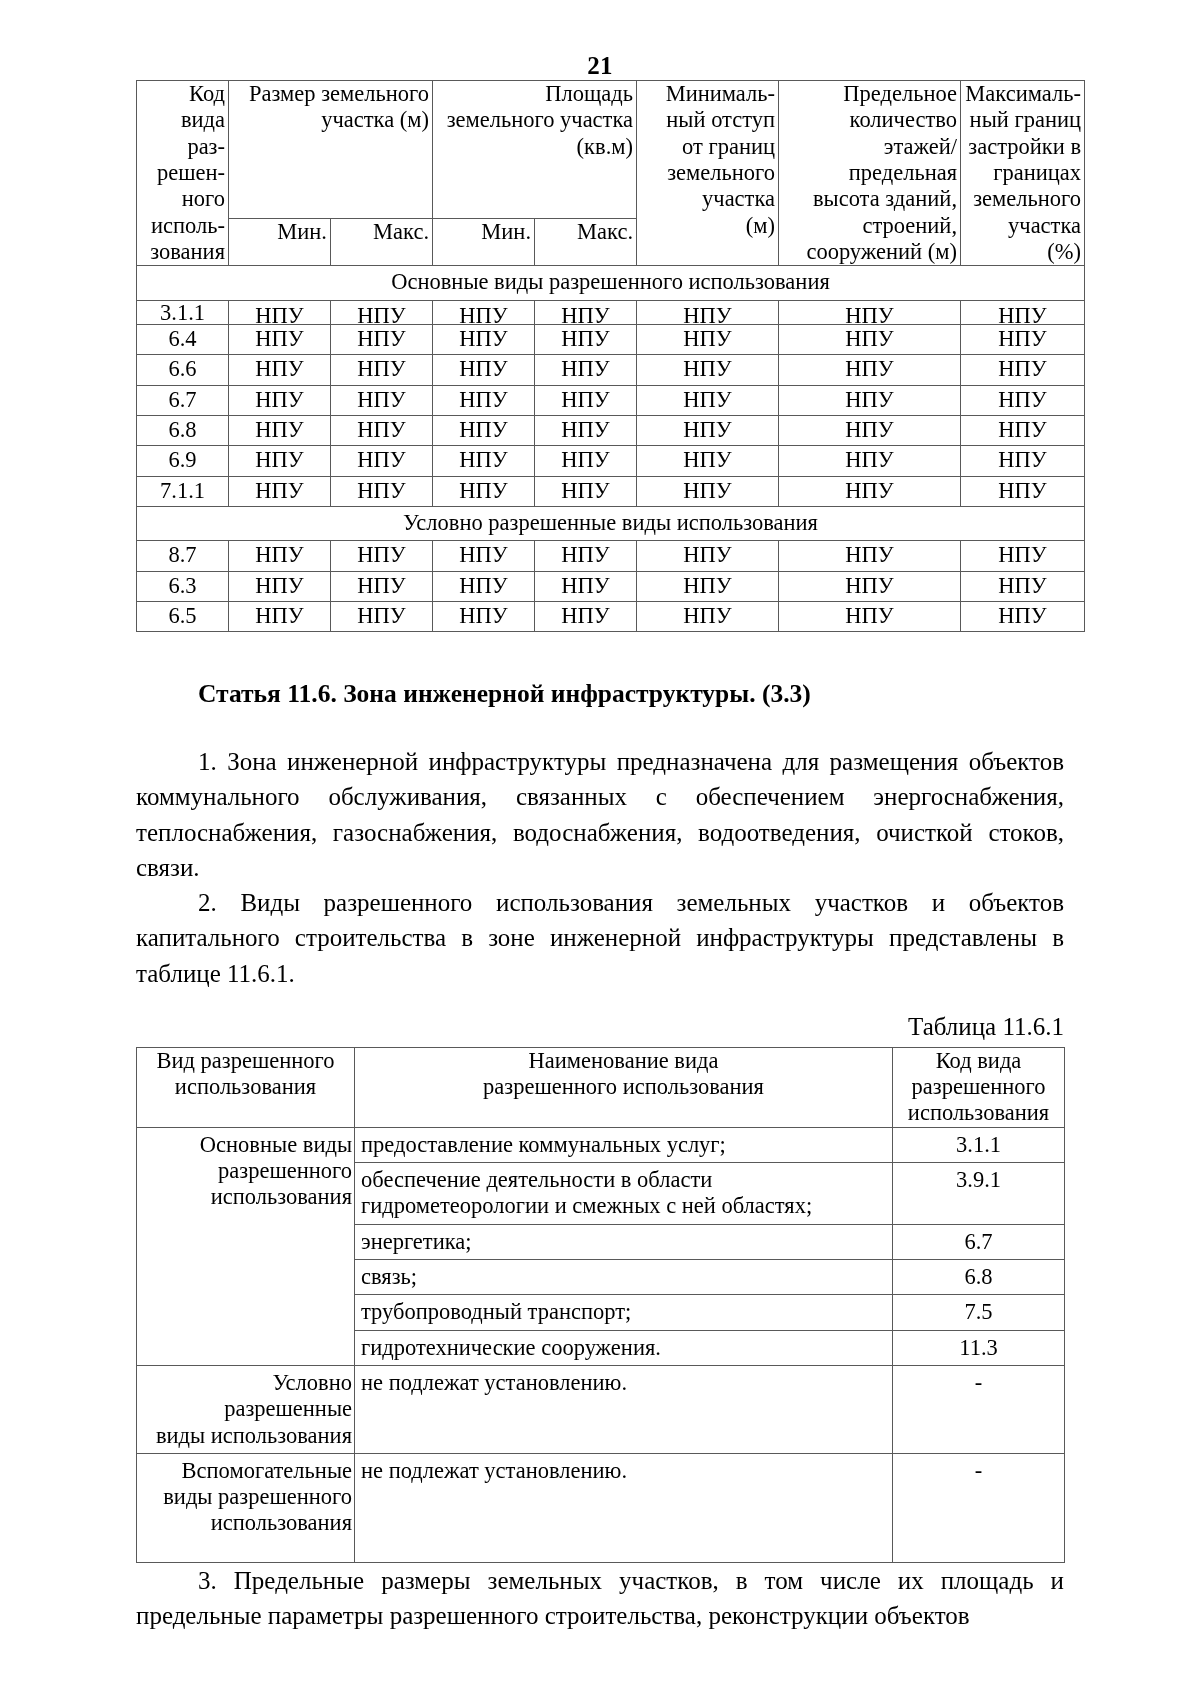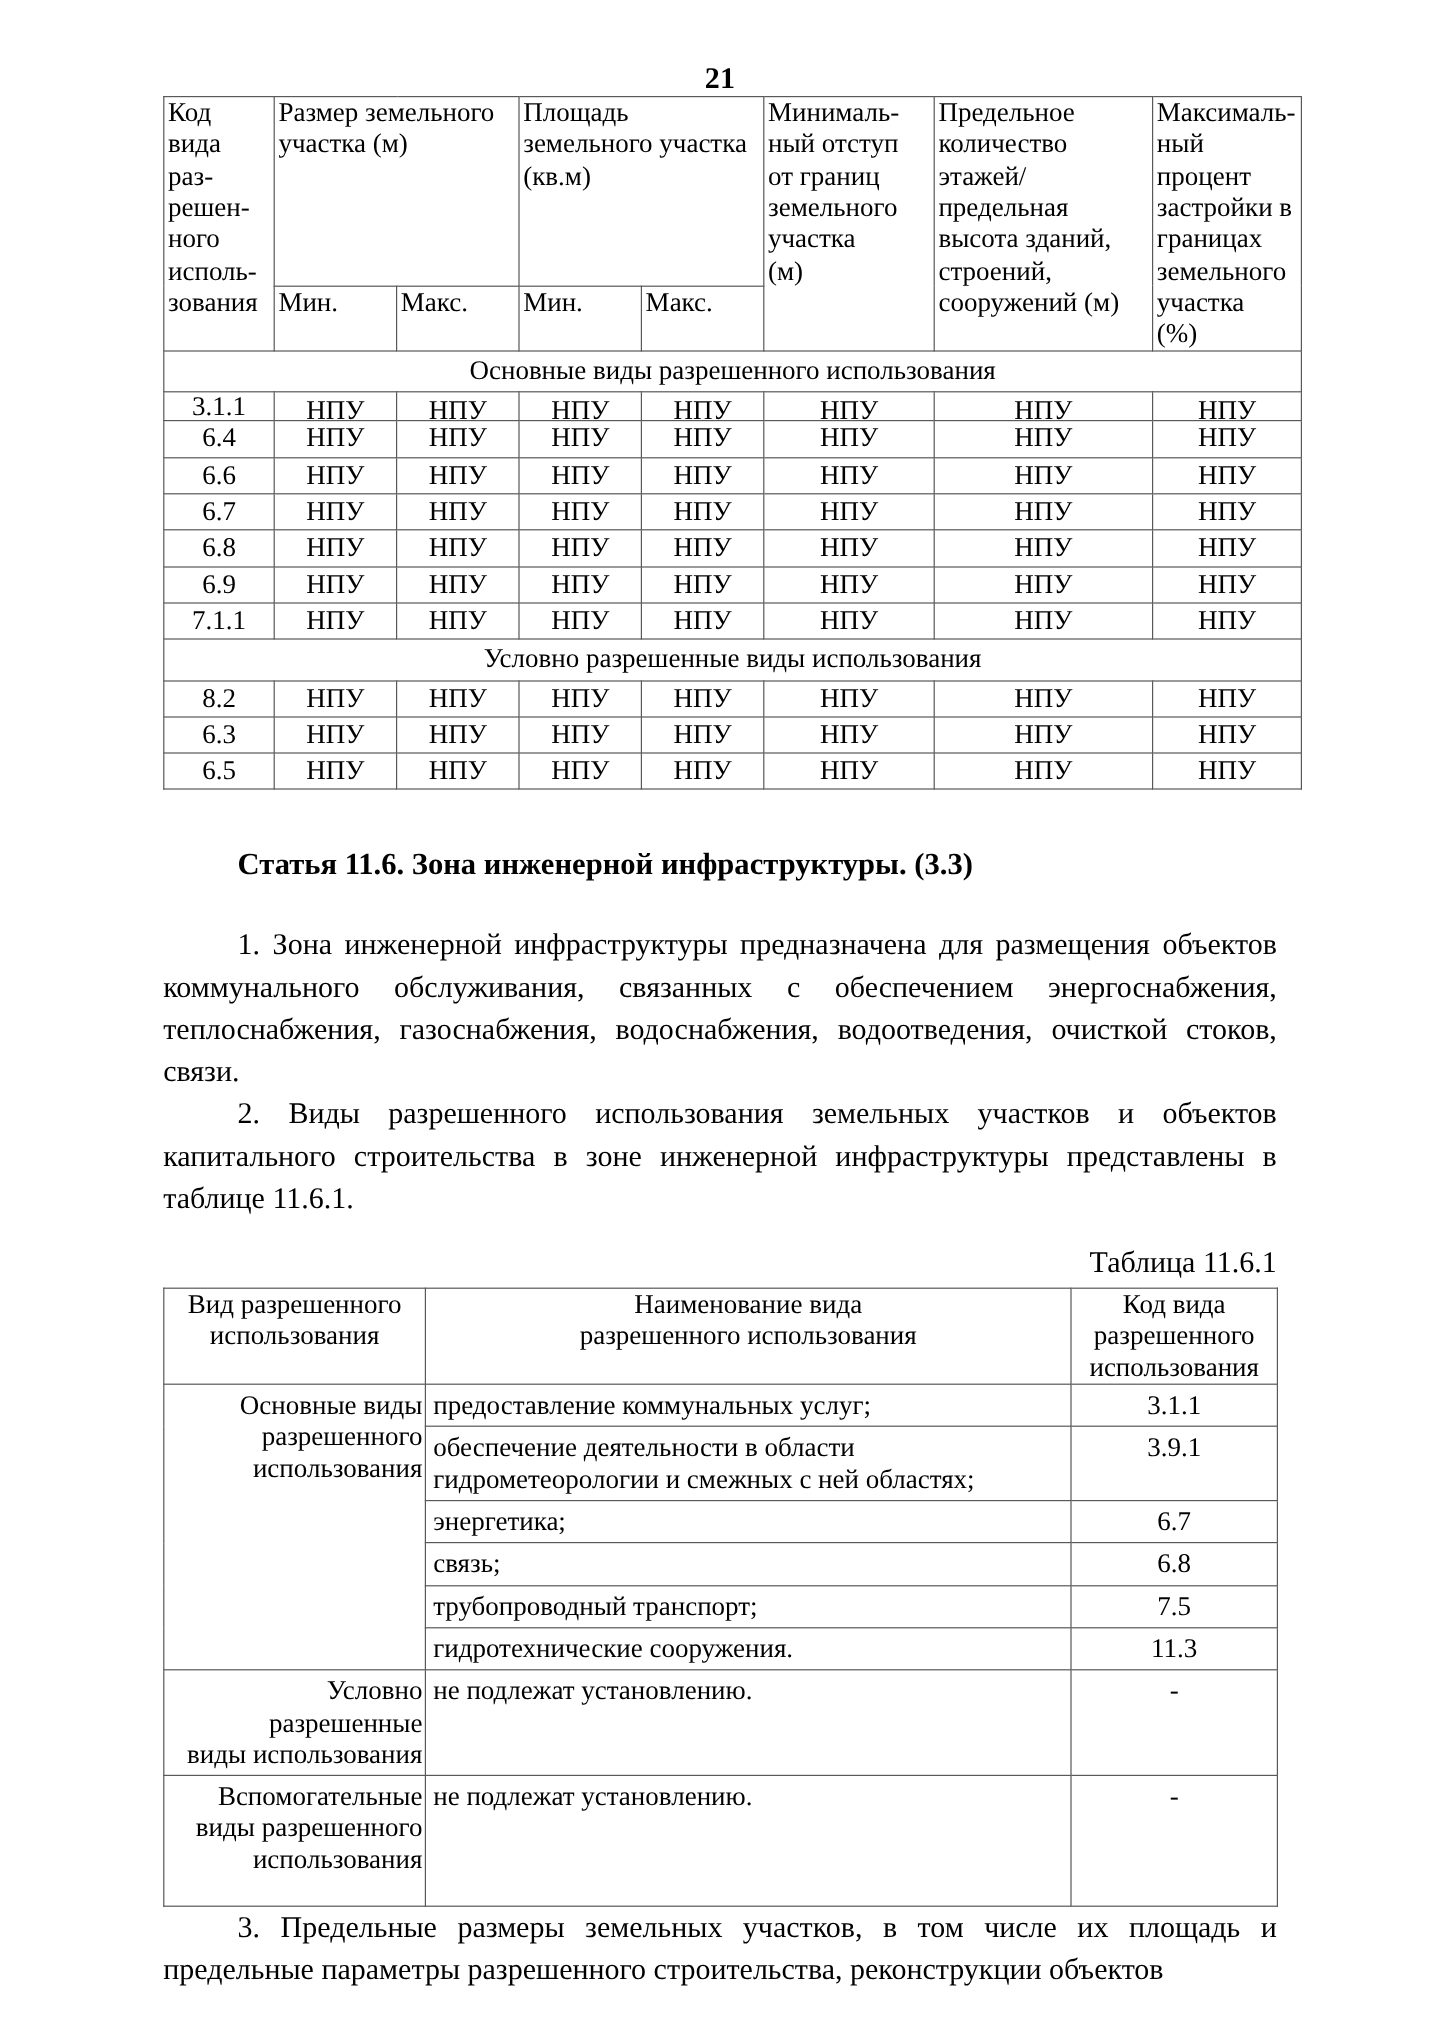--- a/index.html
+++ b/index.html
@@ -47,21 +47,21 @@
   table.doc td, table.doc th {
     border: 1.3px solid #595959;
     font-weight: normal;
     font-size: 22.5px;
     line-height: 1.17;
     padding: 0px 3px;
     vertical-align: top;
   }
   
   .t1 th {
-    text-align: left;
+    text-align: right;
     vertical-align: top;
     padding-top: 2px;
   }
   .t1 .code-head {
     line-height: 1.17;
   }
   .t1 td.code {
     text-align: center;
     font-size: 22.5px;
     padding: 1px 2px 2px;
@@ -188,21 +188,21 @@
             <div>Предельное</div>
             <div>количество</div>
             <div>этажей/</div>
             <div>предельная</div>
             <div>высота зданий,</div>
             <div>строений,</div>
             <div>сооружений (м)</div>
           </th>
           <th rowspan="2">
             <div>Максималь-</div>
-            <div>ный процент</div>
+            <div>ный границ</div>
             <div>застройки в</div>
             <div>границах</div>
             <div>земельного</div>
             <div>участка</div>
             <div>(%)</div>
           </th>
         </tr>
         <tr>
           <th>Мин.</th>
           <th>Макс.</th>
@@ -284,21 +284,21 @@
           <td class="val">НПУ</td>
           <td class="val">НПУ</td>
           <td class="val">НПУ</td>
         </tr>
 
         <tr>
           <td class="section" colspan="8">Условно разрешенные виды использования</td>
         </tr>
 
         <tr>
-          <td class="code">8.2</td>
+          <td class="code">8.7</td>
           <td class="val">НПУ</td>
           <td class="val">НПУ</td>
           <td class="val">НПУ</td>
           <td class="val">НПУ</td>
           <td class="val">НПУ</td>
           <td class="val">НПУ</td>
           <td class="val">НПУ</td>
         </tr>
         <tr>
           <td class="code">6.3</td>

